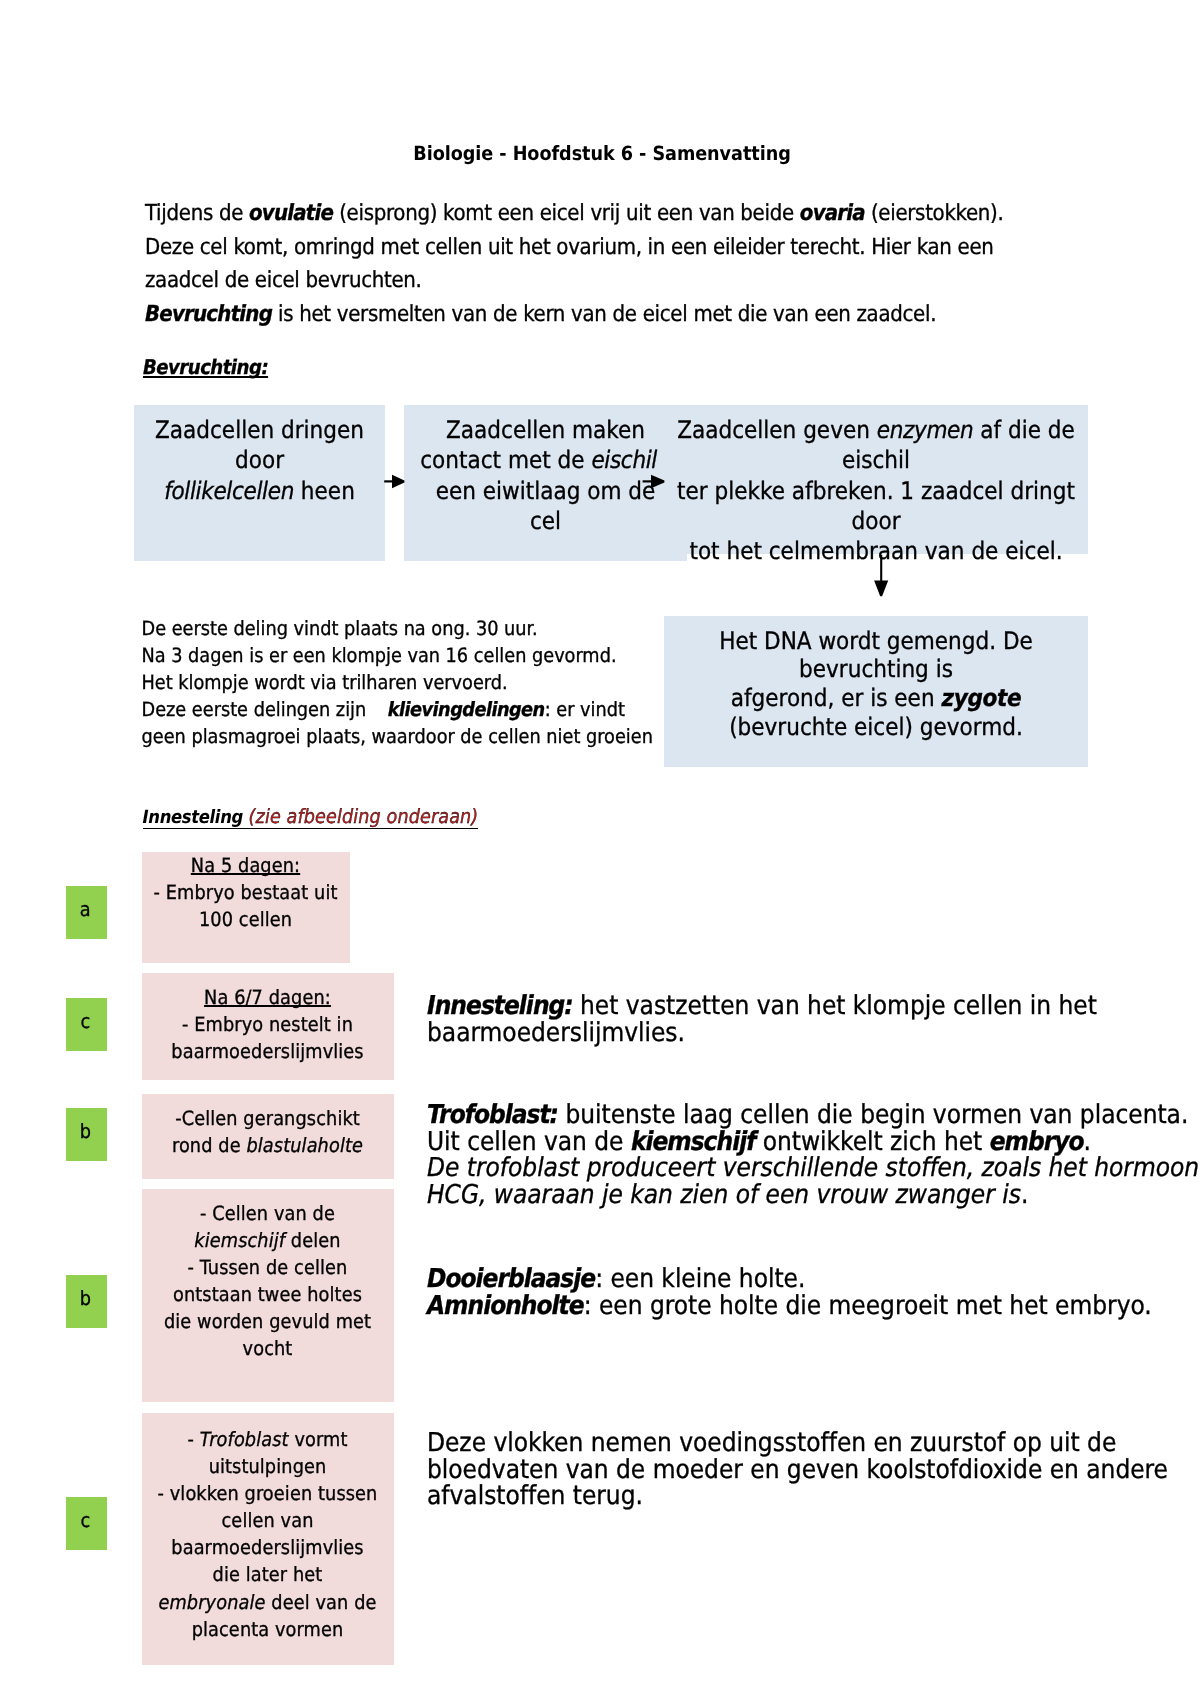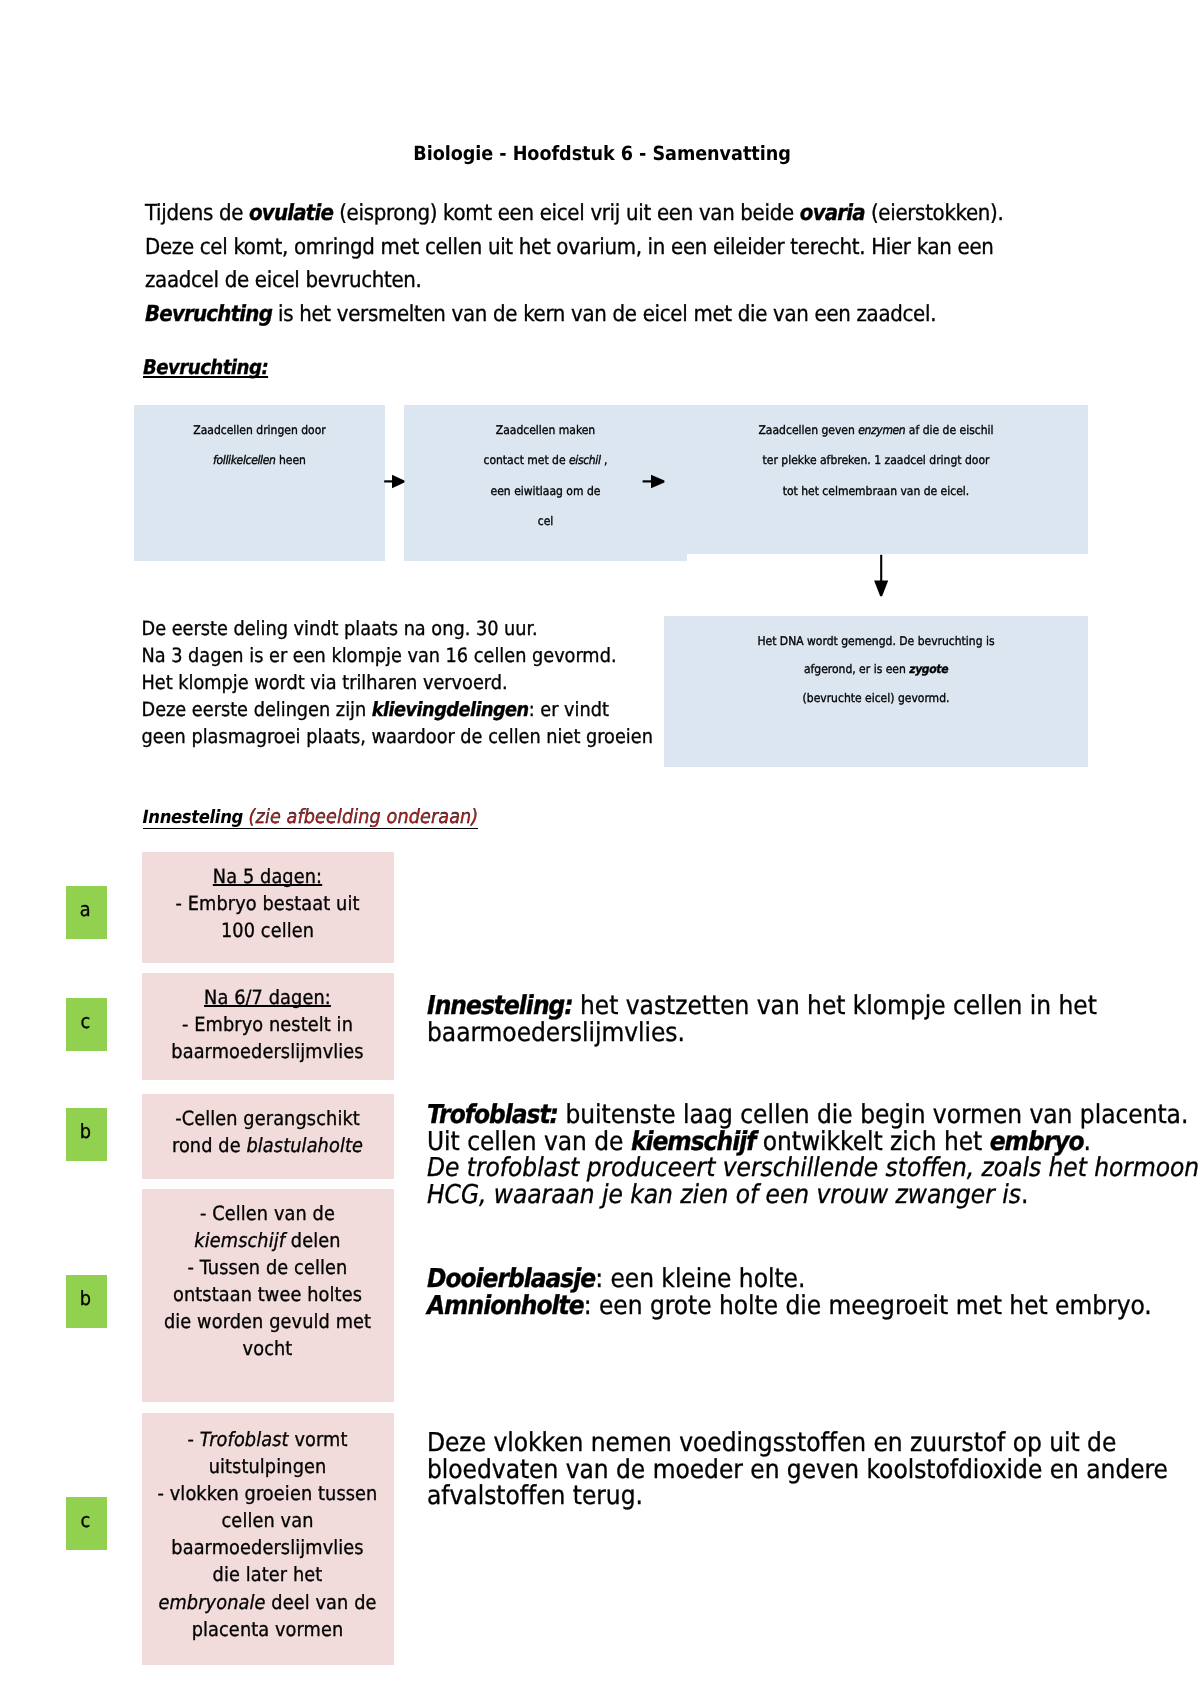--- a/index.html
+++ b/index.html
@@ -12,26 +12,26 @@
   .doc-title{left:2px;top:142px;width:1200px;text-align:center;font-size:19.6px;font-weight:bold;letter-spacing:-0.05px;-webkit-text-stroke:0px;}
   .intro{left:145px;top:197px;width:900px;font-size:22px;line-height:33.5px;letter-spacing:-0.3px;}
   .intro i,.intro em{font-style:italic;font-weight:bold;margin-top:16px;}
   b i, i b{letter-spacing:-0.55px;}
   .intro b,.intro b i{letter-spacing:-0.78px;}
   .sub-head{left:143px;top:355px;font-size:20.2px;font-weight:bold;font-style:italic;text-decoration:underline;text-decoration-skip-ink:none;text-underline-offset:1.5px;letter-spacing:-0.55px;}
   .box{position:absolute;box-sizing:border-box;display:flex;align-items:flex-start;justify-content:center;}
   .blue{background:#DCE6F1;}
   .pink{background:#F2DCDB;}
   .green{background:#92D050;}
-  .boxtxt{text-align:center;font-size:12px;line-height:30.3px;letter-spacing:0px;width:100%;}
+  .boxtxt{text-align:center;font-size:24px;line-height:30.3px;letter-spacing:0px;width:100%;}
   .boxtxt i{font-style:italic;letter-spacing:-0.35px;}
   .boxtxt b{font-weight:bold;font-style:italic;}
   .arrow{position:absolute;}
   .leftpara{position:absolute;font-size:19.7px;line-height:26.9px;letter-spacing:0px;}
-  .leftpara b{font-weight:bold;font-style:italic;}
+  .leftpara b{font-weight:bold;font-style:italic;margin-left:16px;}
   .impl-head{font-size:18.3px;font-weight:bold;font-style:italic;white-space:nowrap;
     border-bottom:1.6px solid #000;padding-bottom:1px;line-height:19px;}
   .impl-head .gtxt{color:#b91c1c;font-weight:normal;font-size:19.6px;letter-spacing:0.1px;}
   .impl-head [data-name="implantation-heading-main"]{letter-spacing:-0.35px;-webkit-text-stroke:0;}
   .gl{width:100%;text-align:center;font-size:19.7px;line-height:20px;padding-top:13.5px;padding-right:2.5px;}
   .pinktxt{text-align:center;font-size:19.7px;line-height:27.1px;width:100%;letter-spacing:0.12px;}
   .pinktxt i{font-style:italic;}
   .pinktxt u{text-decoration:underline;text-decoration-skip-ink:none;text-underline-offset:0.5px;text-decoration-thickness:1.6px;}
   .rightpara{position:absolute;font-size:26px;line-height:26.7px;white-space:nowrap;letter-spacing:-0.02px;}
   .rightpara b,.rightpara b i{font-weight:bold;font-style:italic;letter-spacing:-1.0px;}
@@ -116,21 +116,21 @@
   <div class="box green" data-name="stage-label-b-1" style="left:66px;top:1108px;width:41px;height:53px;">
     <div class="gl" data-name="stage-label-b-1-text">b</div>
   </div>
   <div class="box green" data-name="stage-label-b-2" style="left:66px;top:1275px;width:41px;height:53px;">
     <div class="gl" data-name="stage-label-b-2-text">b</div>
   </div>
   <div class="box green" data-name="stage-label-c-2" style="left:66px;top:1497px;width:41px;height:53px;">
     <div class="gl" data-name="stage-label-c-2-text">c</div>
   </div>
 
-  <div class="box pink" data-name="stage-box-1" style="left:141.5px;top:852px;width:252px;height:111px;padding-top:11px;">
+  <div class="box pink" data-name="stage-box-1" style="left:141.5px;top:852px;width:208px;height:111px;">
     <div class="pinktxt" data-name="stage-box-1-text" id="pb1">
         <div data-name="stage-box-line"><u data-name="underlined-term">Na 5 dagen:</u></div>
         <div data-name="stage-box-line"><span data-name="text-run">- Embryo bestaat uit</span></div>
         <div data-name="stage-box-line"><span data-name="text-run">100 cellen</span></div>
       </div>
   </div>
   <div class="box pink" data-name="stage-box-2" style="left:141.5px;top:973px;width:252px;height:107px;padding-top:11px;">
     <div class="pinktxt" data-name="stage-box-2-text" id="pb2">
         <div data-name="stage-box-line"><u data-name="underlined-term">Na 6/7 dagen:</u></div>
         <div data-name="stage-box-line"><span data-name="text-run">- Embryo nestelt in</span></div>

